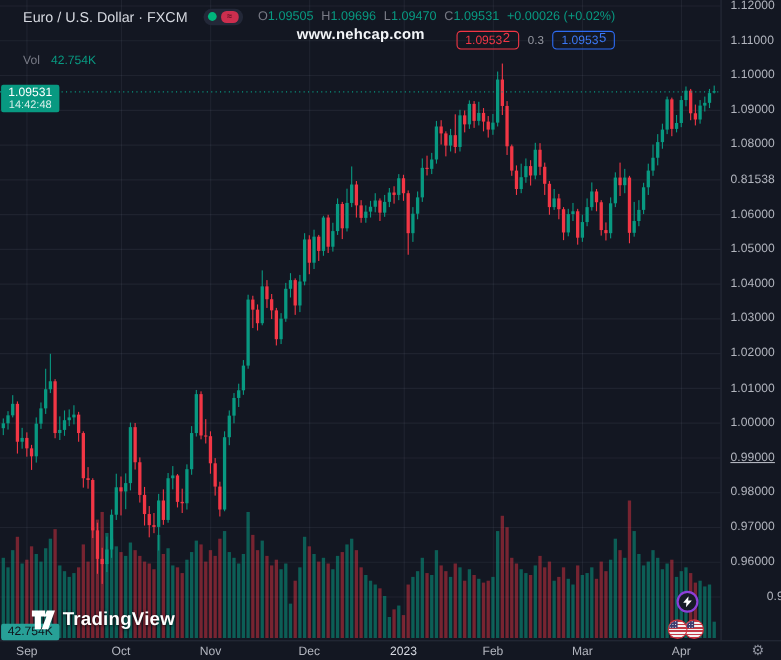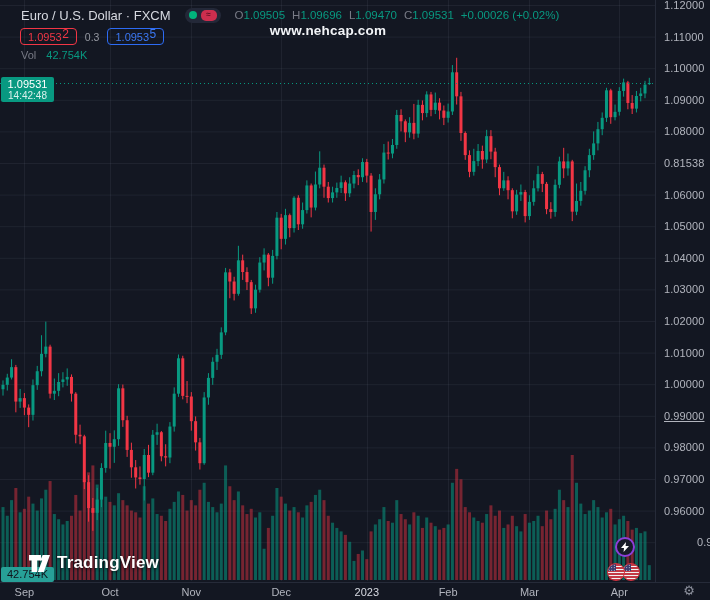--- a/index.html
+++ b/index.html
@@ -36,21 +36,21 @@
   #title-row{display:flex;align-items:center;height:18px;}
   #symbol-title{font-size:13px;color:#d6d9e0;font-weight:400;white-space:nowrap;}
   #status-chips{display:flex;align-items:center;margin-left:14px;background:#232838;
                 border-radius:8px;height:15px;padding:0 4px;gap:4px;}
   #market-dot{width:8px;height:8px;border-radius:50%;background:#00b57c;}
   #paper-chip{width:16px;height:11px;border-radius:5px;background:#cc2e4e;color:#5d0f23;
               font-size:8px;line-height:10px;text-align:center;font-weight:700;}
   #ohlc-row{display:inline-flex;margin-left:14px;font-size:11.5px;gap:7px;white-space:nowrap;}
   .ohlc-key{color:#787b86;}
   .ohlc-val{color:#089981;}
-  #quote-row{display:flex;align-items:center;margin-top:4px;margin-left:-1px;gap:8px;height:17px;}
+  #quote-row{display:flex;align-items:center;margin-top:4px;margin-left:-1px;gap:8px;height:17px;justify-content:flex-end;}
   .q-box{border-radius:4px;padding:0 7px;height:15px;display:flex;align-items:flex-end;line-height:14px;}
   #bid-box{border:1px solid #f23645;color:#f23645;}
   #ask-box{border:1px solid #2d6bf3;color:#3b78f5;}
   .q-main{font-size:11px;}
   .q-sup{font-size:12px;position:relative;top:-3px;margin-left:.5px;}
   #spread{font-size:10.5px;color:#9598a1;}
   #vol-row{margin-top:4px;font-size:11px;display:flex;gap:10px;}
   #vol-label{color:#787b86;}
   #vol-value{color:#089981;}
 

